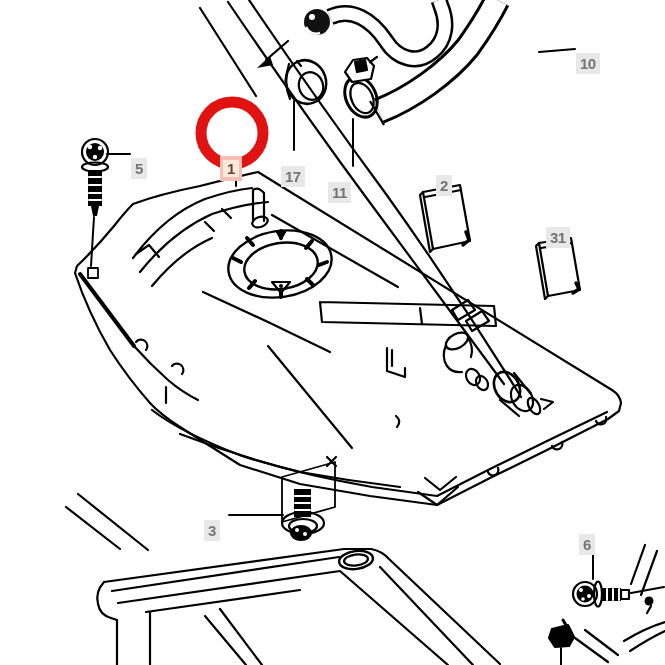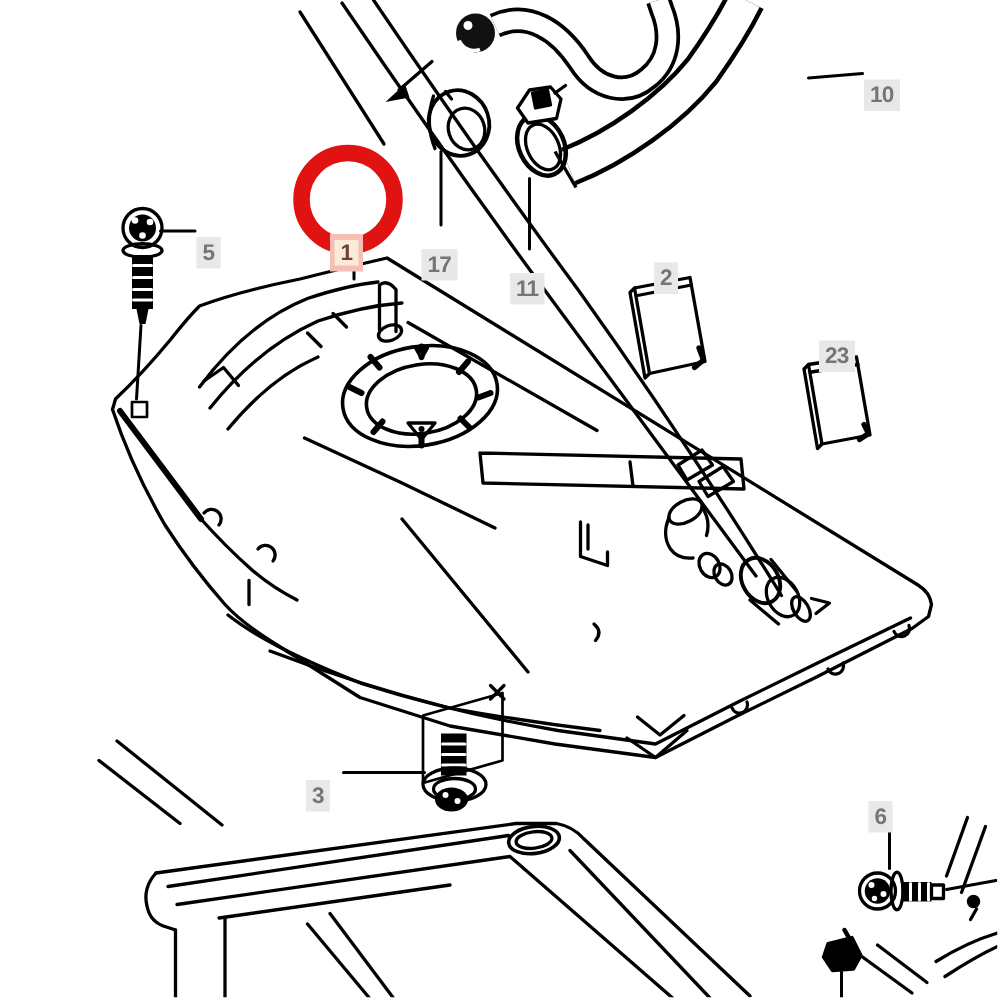--- a/index.html
+++ b/index.html
@@ -254,20 +254,20 @@
         <line x1="560" y1="233" x2="560" y2="242" stroke="#000000" stroke-width="2"></line>
         <line x1="229" y1="515" x2="283" y2="515" stroke="#000000" stroke-width="2"></line>
         <line x1="593" y1="541" x2="593" y2="579" stroke="#000000" stroke-width="2"></line>
       </g>
   </svg>
 
   <div id="callout-layer">
       <div class="callout highlighted" style="left: 220px; top: 140px;"><span>1</span></div>
       <div class="callout" style="left: 131px; top: 142px;"><span>5</span></div>
       <div class="callout" style="left: 281px; top: 150px;"><span>17</span></div>
-      <div class="callout" style="left: 340px; top: 166px;"><span>11</span></div>
+      <div class="callout" style="left: 328px; top: 166px;"><span>11</span></div>
       <div class="callout" style="left: 576px; top: 37px;"><span>10</span></div>
       <div class="callout" style="left: 436px; top: 159px;"><span>2</span></div>
-      <div class="callout" style="left: 546px; top: 211px;"><span>23</span></div>
+      <div class="callout" style="left: 546px; top: 211px;"><span>31</span></div>
       <div class="callout" style="left: 204px; top: 504px;"><span>3</span></div>
       <div class="callout" style="left: 579px; top: 518px;"><span>6</span></div>
     </div>
 </div>
 
 </body></html>

